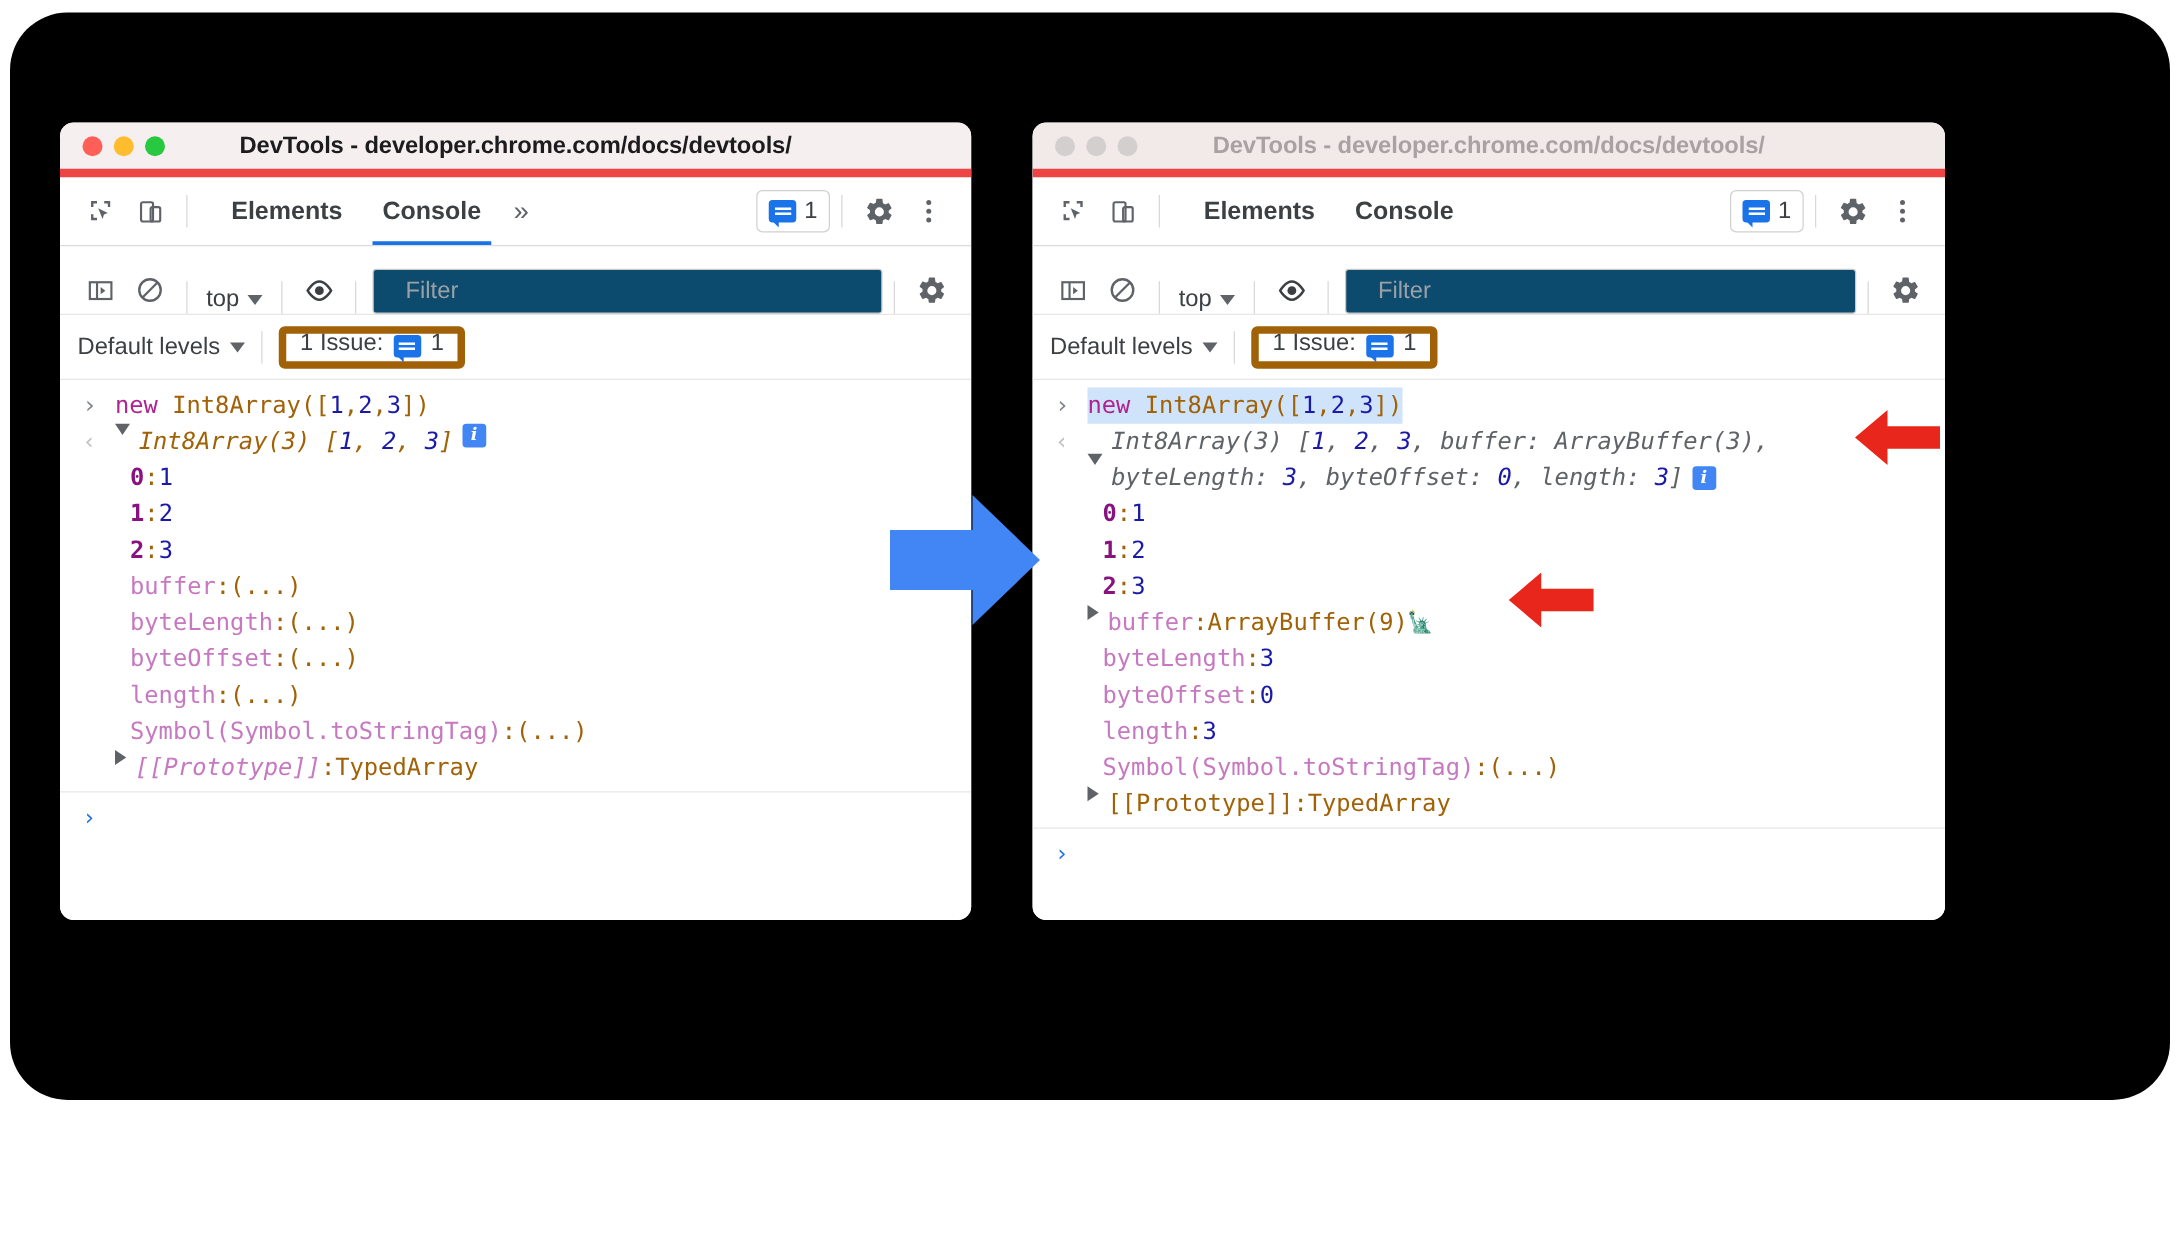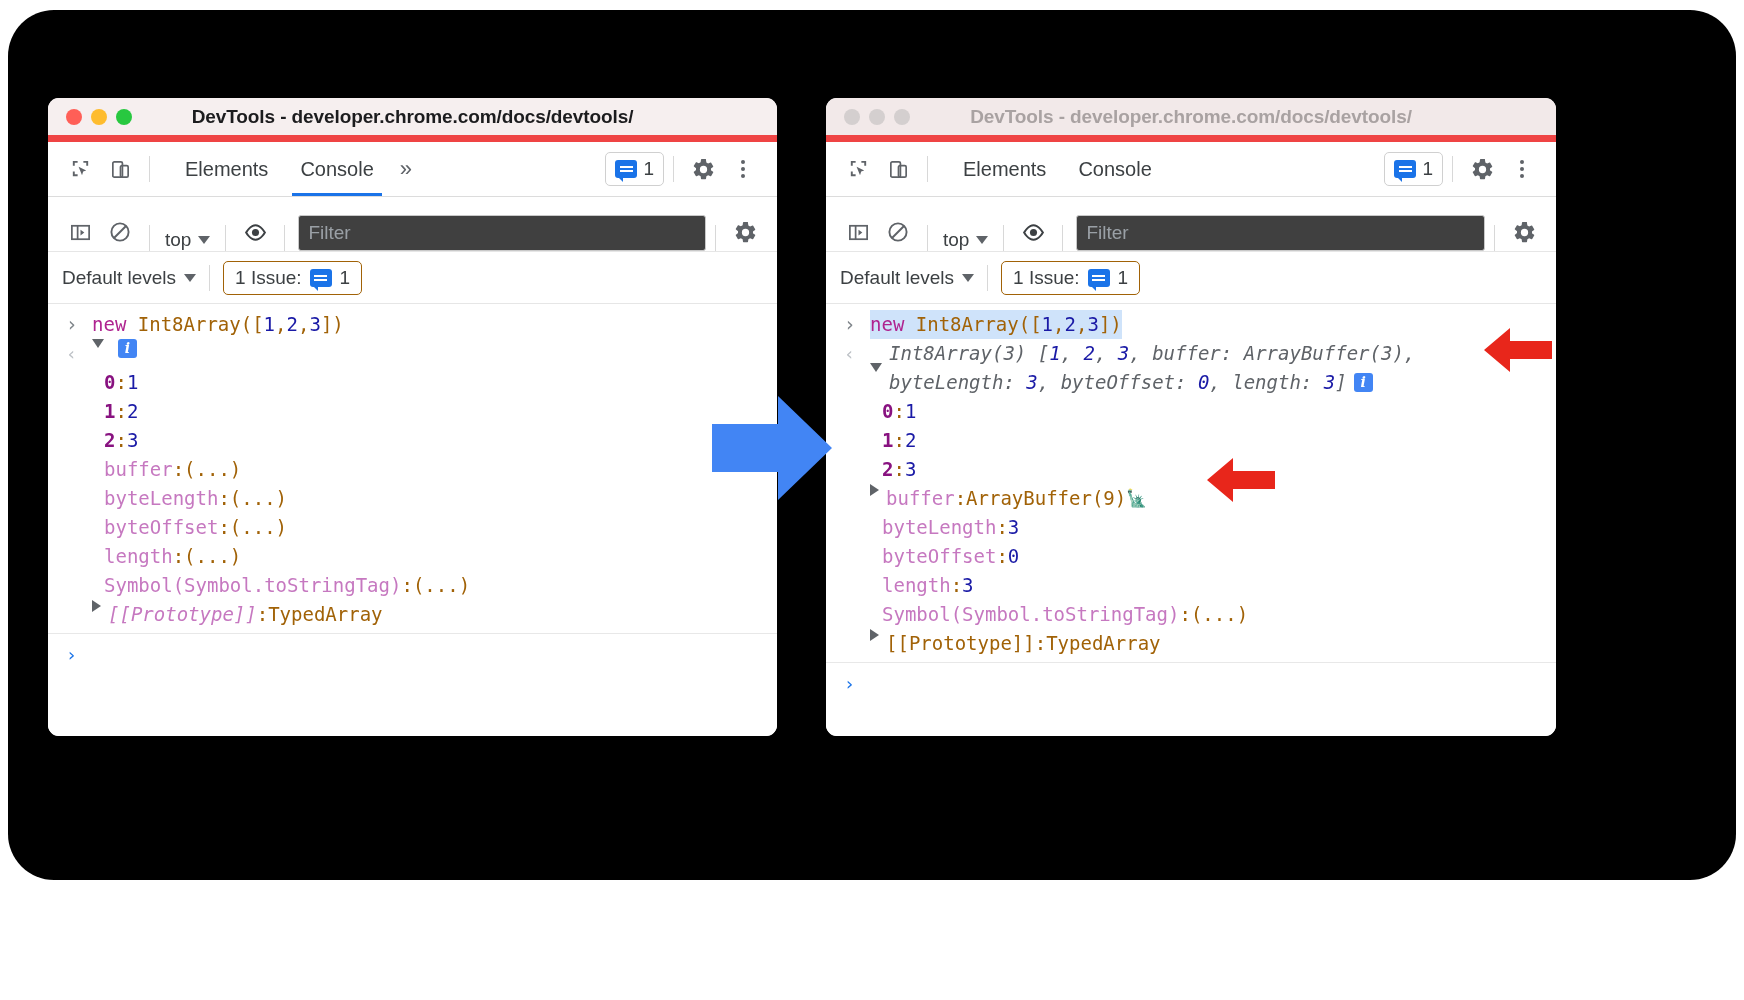--- a/index.html
+++ b/index.html
@@ -71,20 +71,21 @@
     color: #5f6368;
   }
   .vsep { width: 1px; height: 26px; background: #d8d8d8; margin: 0 9px; }
   .tabs { display: flex; align-items: flex-end; height: 100%; margin-left: 10px; }
   .tab {
     font-size: 20px; color: #3c4043;
     padding: 0 16px;
     height: 100%;
     display: flex; align-items: center;
     position: relative;
+    font-weight: bold;
   }
   .tab.active::after {
     content: ""; position: absolute; left: 8px; right: 8px; bottom: 0;
     height: 3px; background: #1a73e8;
   }
   .chev-more { font-size: 22px; color: #5f6368; padding: 0 10px; }
   .spacer { flex: 1; }
   .issues-pill {
     display: flex; align-items: center; gap: 6px;
     border: 1px solid #d0d0d0; border-radius: 5px;
@@ -98,34 +99,34 @@
   
   .console-toolbar {
     height: 55px; display: flex; align-items: flex-end;
     padding: 0 12px; border-bottom: 1px solid #e6e6e6;
     background: #fff;
   }
   .ctx-select { display: flex; align-items: center; gap: 7px; font-size: 19px; color: #3c4043; padding: 0 6px;}
   .caret-down { width: 0; height: 0; border-left: 6px solid transparent; border-right: 6px solid transparent; border-top: 8px solid #5f6368; }
   .filter-input {
     flex: 1; height: 36px; border: 1px solid #c9c9c9; border-radius: 3px;
-    font-size: 19px; color: #9aa0a6; padding: 0 9px;
-    display: flex; align-items: center; background: #404040;
+    font-size: 19px; color: #9aa0a6; padding: 0 25px;
+    display: flex; align-items: center; background: #0c4a6e;
     margin-left: 4px;
   }
 
   
   .levels-bar {
     height: 52px; display: flex; align-items: center; gap: 4px;
     padding: 0 14px; border-bottom: 1px solid #e6e6e6; background:#fff;
   }
   .levels-label { font-size: 19px; color: #3c4043; display: flex; align-items: center; gap: 8px; }
   .issue-chip {
-    display: flex; align-items: center; gap: 8px;
-    border: 1px solid #a16207; border-radius: 5px;
+    display: flex; align-items: flex-end; gap: 8px;
+    border: 6px solid #a16207; border-radius: 5px;
     padding: 3px 11px; height: 34px; font-size: 19px; color: #3c4043;
   }
 
   
   .console-body {
     font-family: "DejaVu Sans Mono", "Liberation Mono", monospace;
     font-size: 19px;
     line-height: 29px;
     color: #202124;
     padding: 6px 0 0 0;
@@ -309,20 +310,21 @@
     <div class="console-body">
 
       <div class="cline">
         <span class="gutter prompt caret-r">›</span>
         <span><span class="kw">new</span><span class="plain"> Int8Array([</span><span class="num">1</span><span class="plain">,</span><span class="num">2</span><span class="plain">,</span><span class="num">3</span><span class="plain">])</span></span>
       </div>
 
       <div class="cline">
         <span class="gutter result">‹</span>
         <span class="tri open"></span>
+        <span class="ital"><span class="plain ital">Int8Array(3) [</span><span class="num ital">1</span><span class="plain ital">, </span><span class="num ital">2</span><span class="plain ital">, </span><span class="num ital">3</span><span class="plain ital">]</span></span>
         <span class="info-badge">i</span>
       </div>
 
       <div class="cline indent-2">
         <span class="prop-idx">0</span>
           <span class="plain">: </span>
           <span class="num">1</span>
       </div>
       <div class="cline indent-2">
         <span class="prop-idx">1</span>

